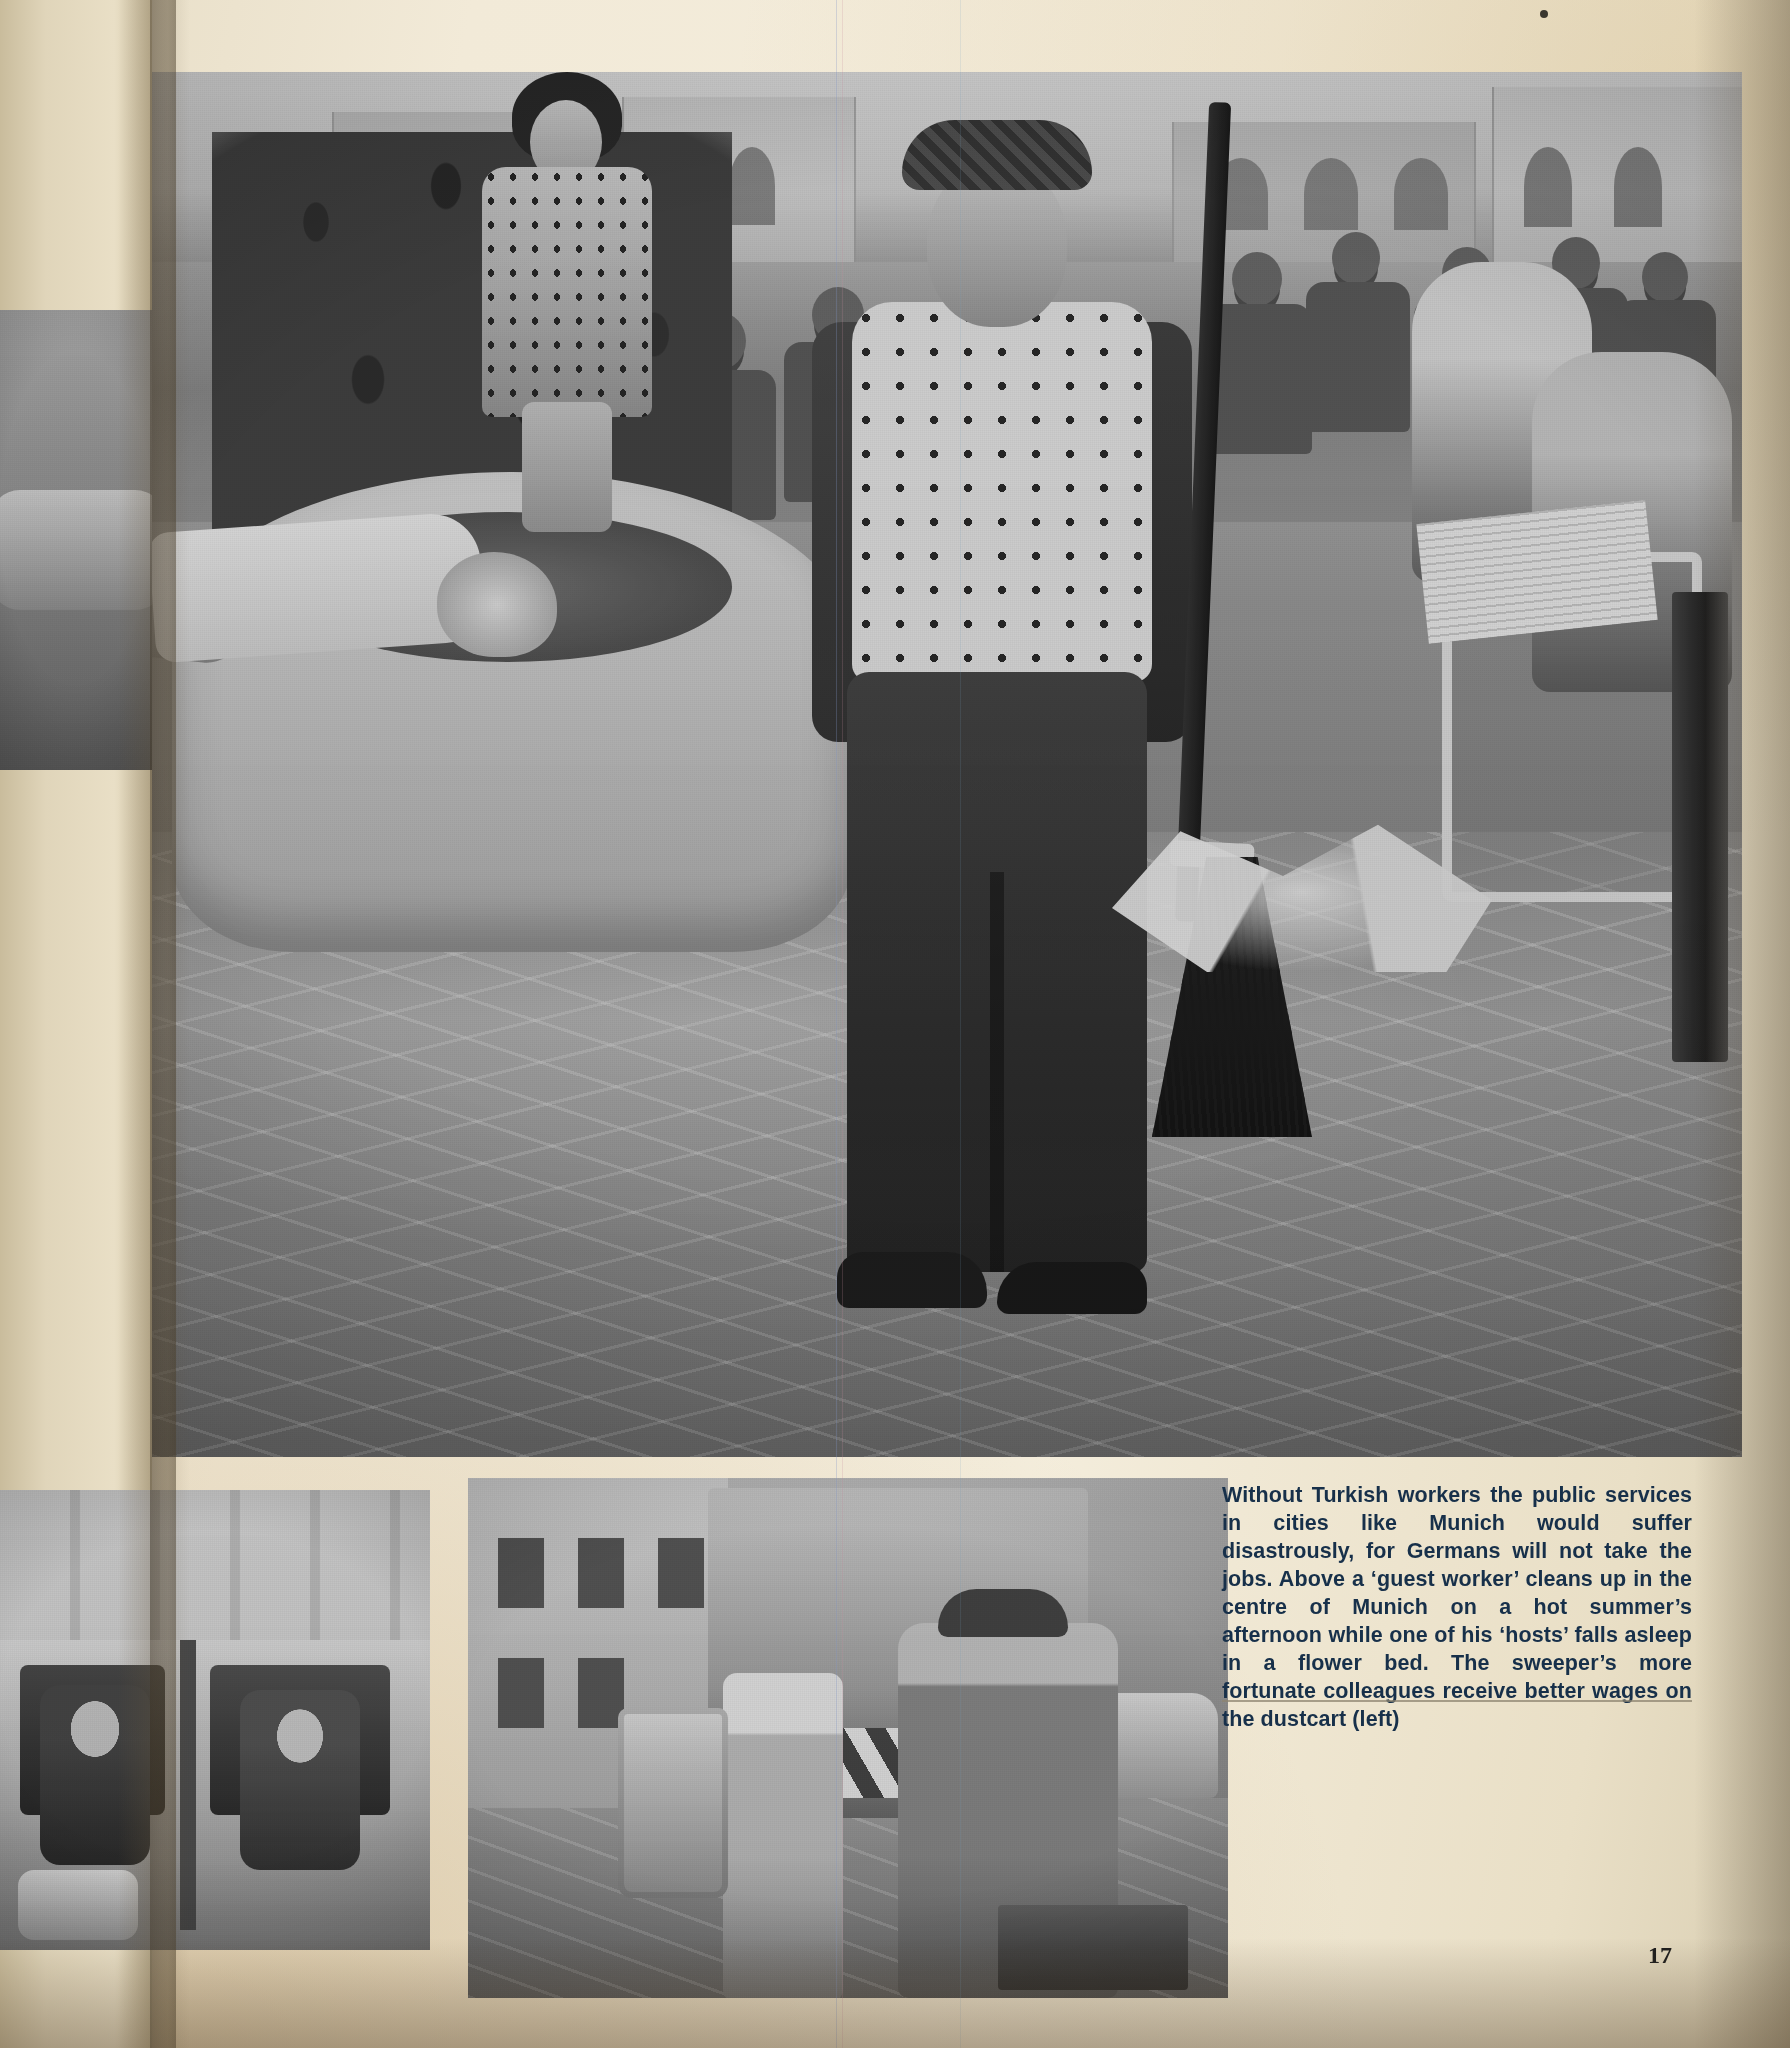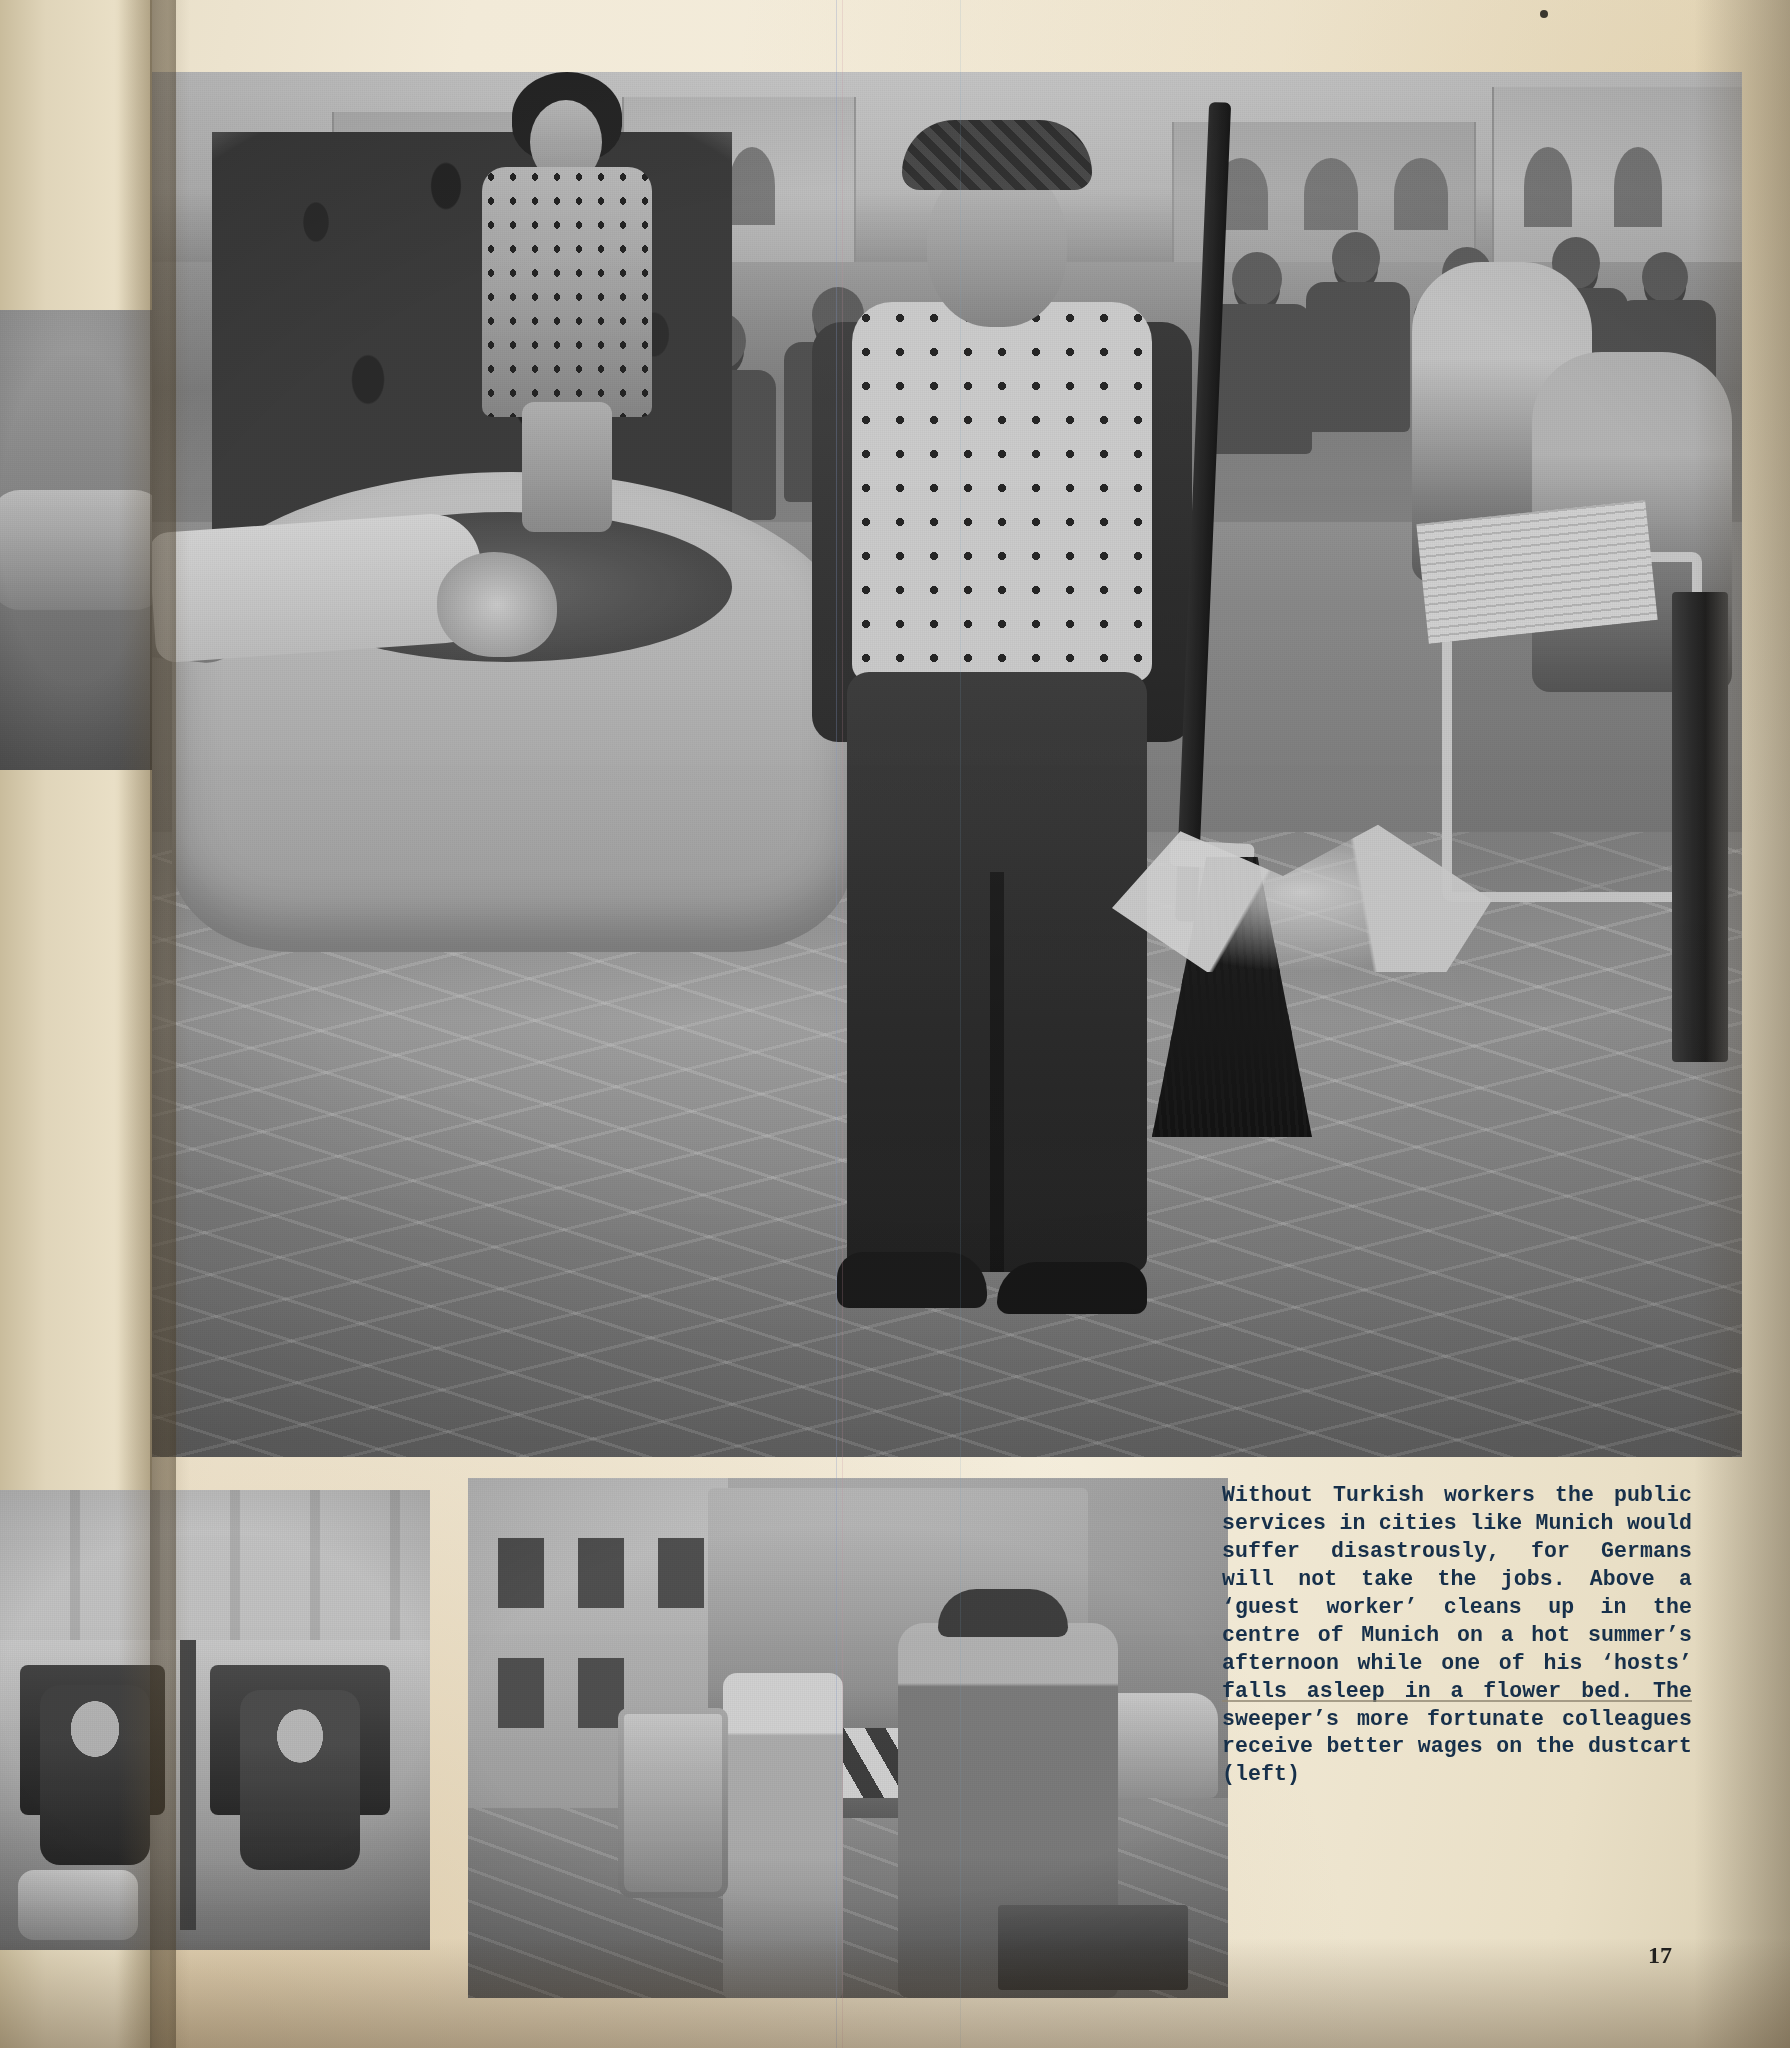--- a/index.html
+++ b/index.html
@@ -417,21 +417,21 @@
   }
 
   
   #caption {
     position: absolute;
     left: 1222px; top: 1482px; width: 470px;
     z-index: 20;
   }
   #caption p {
     margin: 0;
-    font-family: Liberation Mono, monospace;
+    font-family: Liberation Sans, sans-serif;
     font-weight: bold;
     font-size: 21.5px;
     line-height: 1.30;
     color: #17304a;
     text-align: justify;
     text-justify: inter-word;
     letter-spacing: .1px;
   }
   #caption-rule {
     position: absolute;

